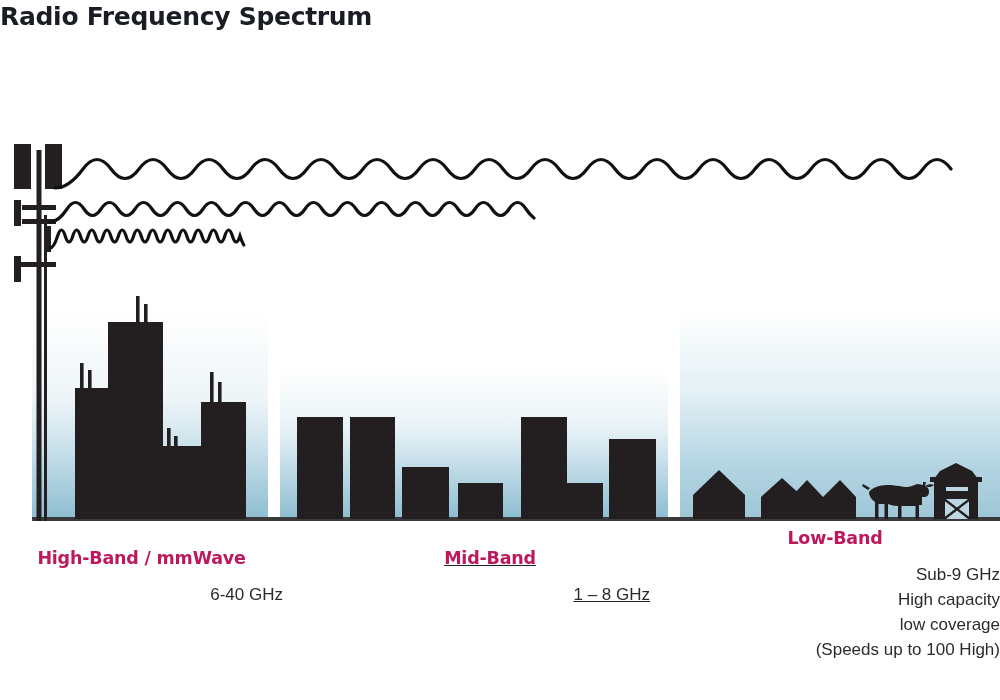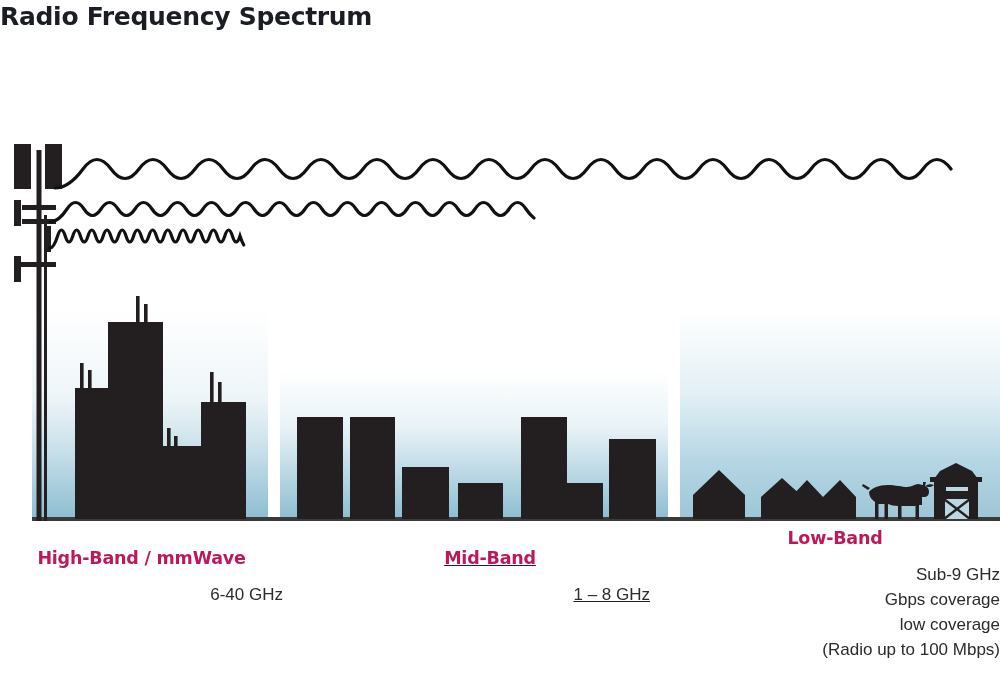--- a/index.html
+++ b/index.html
@@ -244,18 +244,18 @@
   </div>
 
   <div class="caption" id="cap-mid">
     <div class="band-name">Mid-Band</div>
     <div class="band-line">1 – 8 GHz</div>
   </div>
 
   <div class="caption" id="cap-low">
     <div class="band-name">Low-Band</div>
     <div class="band-line">Sub-9 GHz</div>
-    <div class="band-line">Gbps coverage</div>
+    <div class="band-line">High capacity</div>
     <div class="band-line">low coverage</div>
-    <div class="band-line">(Radio up to 100 Mbps)</div>
+    <div class="band-line">(Speeds up to 100 High)</div>
   </div>
 
 </div>
 
 </body></html>

